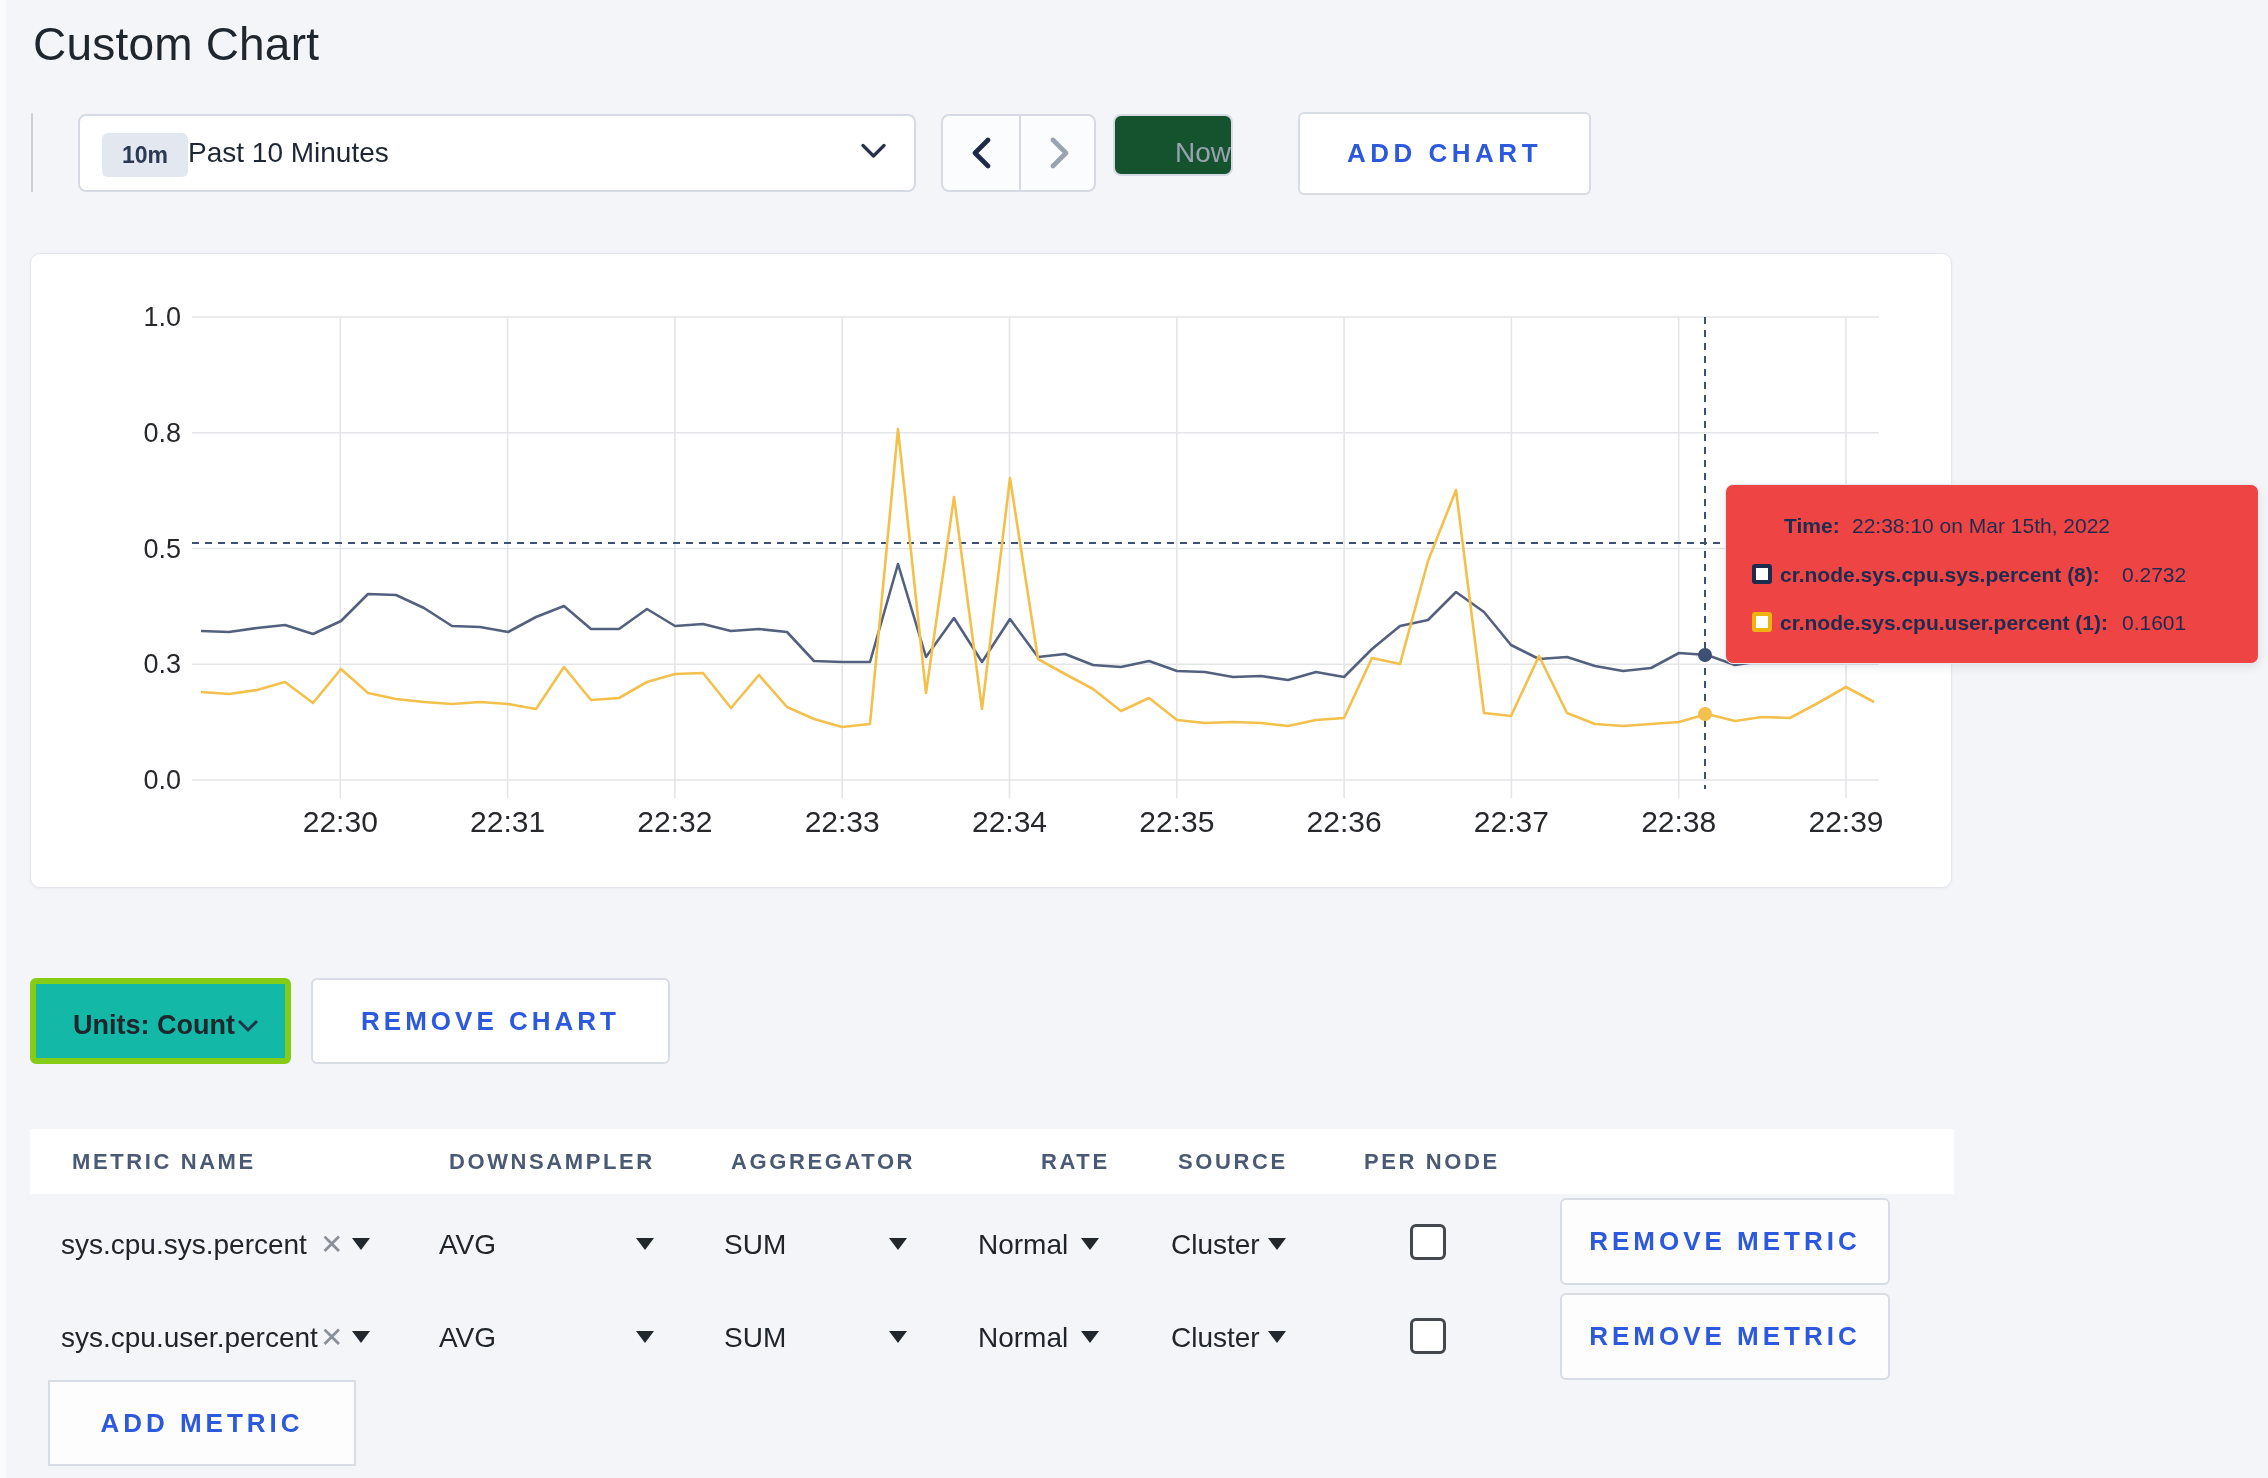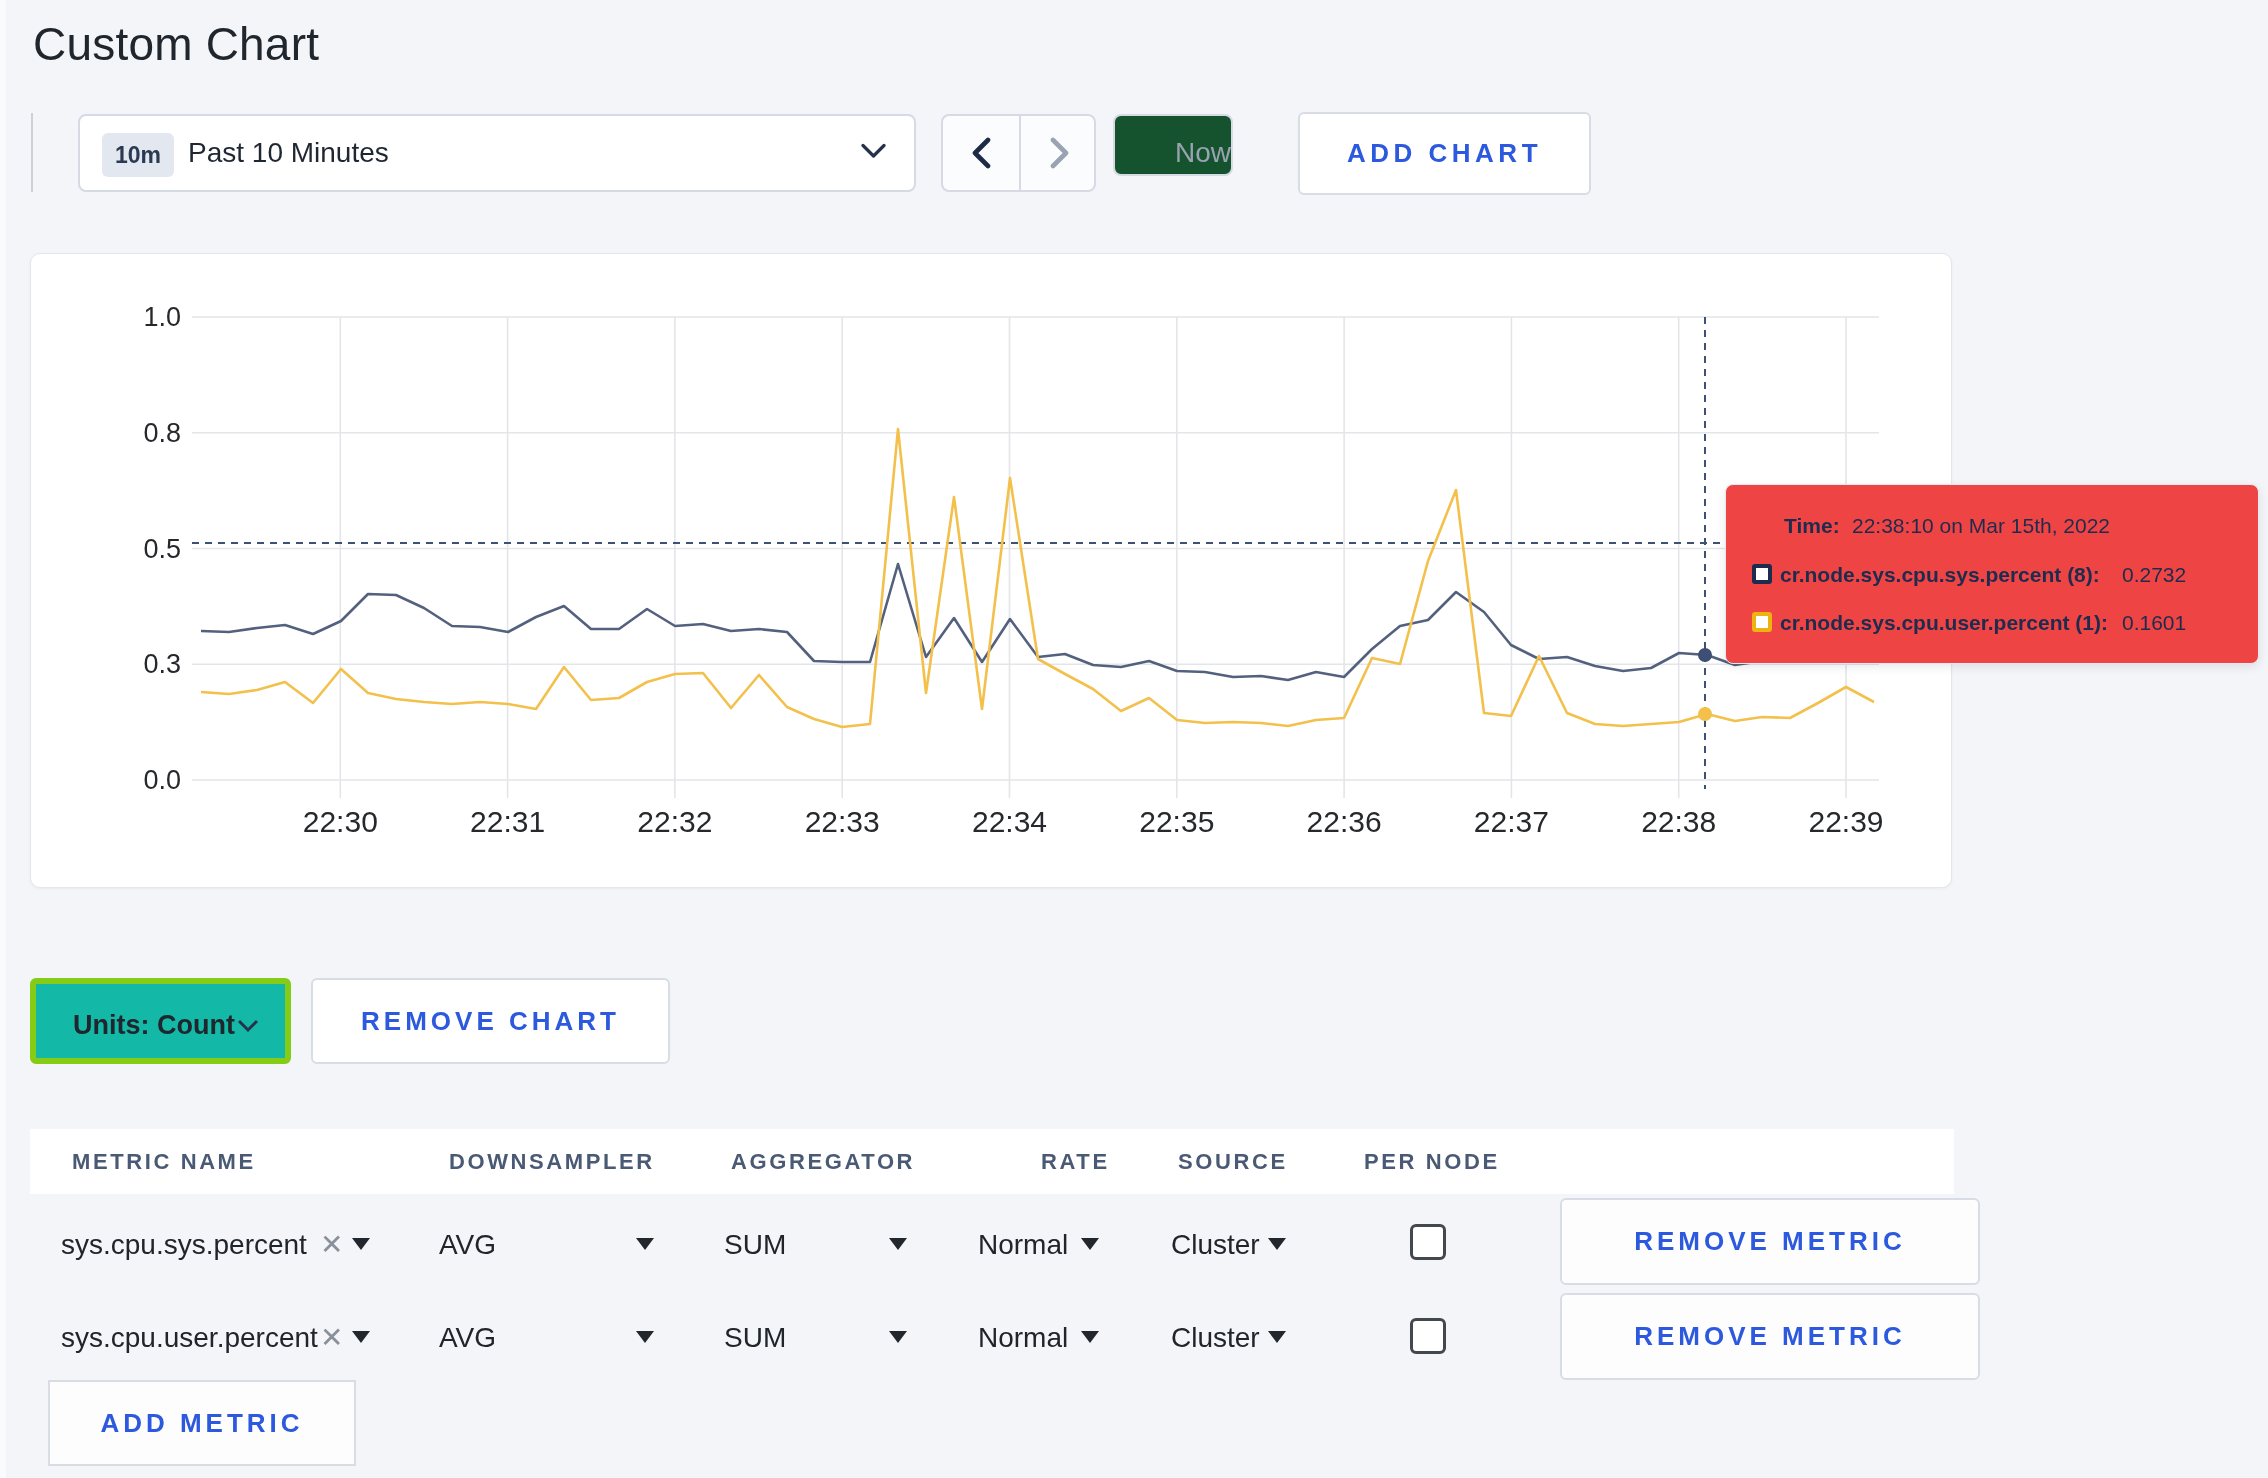--- a/index.html
+++ b/index.html
@@ -1,21 +1,21 @@
 <!DOCTYPE html>
 <html><head><meta charset="utf-8">
 <style>
 * { margin:0; padding:0; box-sizing:border-box; }
 html,body { width:2268px; height:1478px; }
 body { background:#f4f5f8; font-family:"Liberation Sans", sans-serif; position:relative; overflow:hidden; }
 .abs { position:absolute; }
 .title { left:33px; top:17px; font-size:46px; color:#20262e; letter-spacing:0.2px; }
 .vsep { left:31px; top:113px; width:2px; height:79px; background:#ccd0d9; }
 .dd { left:78px; top:114px; width:838px; height:78px; background:#fff; border:2px solid #d5dae4; border-radius:8px; }
-.badge { position:absolute; left:22px; top:17px; height:44px; padding:0 13px; background:#e3e7ef; border-radius:6px; font-size:23px; font-weight:bold; color:#2c3952; line-height:44px; }
+.badge { position:absolute; left:22px; top:17px; height:44px; padding:0 20px; background:#e3e7ef; border-radius:6px; font-size:23px; font-weight:bold; color:#2c3952; line-height:44px; }
 .ddtext { position:absolute; left:108px; top:0; line-height:74px; font-size:28px; color:#1f2733; }
 .chev { position:absolute; right:28px; top:26px; }
 .arrows { left:941px; top:114px; width:155px; height:78px; background:#fbfcfd; border:2px solid #d5dae4; border-radius:8px; }
 .arrows .div { position:absolute; left:76px; top:0; width:2px; height:74px; background:#d5dae4; }
 .nowbtn { left:1113px; top:114px; width:120px; height:62px; border:2px solid #d5dae4; border-radius:8px; font-size:28px; color:#99a2b1; text-align:right; line-height:74px; background:#14532d; }
 .addchart { left:1298px; top:112px; width:293px; height:83px; background:#fff; border:2px solid #d8dce5; border-radius:6px; color:#2c59dd; font-size:26px; font-weight:600; letter-spacing:4.5px; text-align:center; line-height:79px; }
 .panel { left:30px; top:253px; width:1922px; height:635px; background:#fff; border:1px solid #e3e6ec; border-radius:10px; box-shadow:0 1px 3px rgba(40,50,70,0.05); }
 .tooltip { left:1725px; top:484px; width:534px; height:180px; background:#ef4444; border:1px solid #e8eaef; border-radius:8px; box-shadow:0 3px 10px rgba(30,40,60,0.10); z-index:5; }
 .trow { position:absolute; left:0; width:100%; height:24px; font-size:21px; color:#1d2c4e; }
 .sq { position:absolute; left:26px; top:1px; width:20px; height:20px; background:#fff; border-radius:3px; }
@@ -26,21 +26,21 @@
 .tnum { position:absolute; left:396px; }
 .unitsbox { left:30px; top:978px; width:261px; height:86px; background:#14b8a6; border:6px solid #84cc16; border-radius:6px; }
 .unitsbox span { position:absolute; left:37px; line-height:82px; font-size:27px; font-weight:bold; color:#20262e; }
 .removechart { left:311px; top:978px; width:359px; height:86px; background:#fff; border:2px solid #d8dce5; border-radius:6px; color:#2c59dd; font-size:26px; font-weight:600; letter-spacing:4px; text-align:center; line-height:82px; }
 .thead { left:30px; top:1129px; width:1924px; height:65px; background:#fff; }
 .th { position:absolute; top:0; line-height:65px; font-size:22px; letter-spacing:2.6px; color:#4a5a75; font-weight:bold; }
 .cell { position:absolute; font-size:28px; color:#20242b; }
 .tri { position:absolute; width:0; height:0; border-left:9px solid transparent; border-right:9px solid transparent; border-top:12px solid #22262d; }
 .xmark { position:absolute; font-size:28px; color:#8a9099; }
 .cbox { position:absolute; width:36px; height:36px; background:#fff; border:3px solid #43474e; border-radius:6px; }
-.rmbtn { position:absolute; left:1560px; width:420px; height:87px; background:#fdfdfe; border:2px solid #d8dce5; border-radius:6px; color:#2c59dd; font-size:26px; font-weight:600; letter-spacing:4px; text-align:center; line-height:83px; }
+.rmbtn { position:absolute; left:1560px; width:330px; height:87px; background:#fdfdfe; border:2px solid #d8dce5; border-radius:6px; color:#2c59dd; font-size:26px; font-weight:600; letter-spacing:4px; text-align:center; line-height:83px; }
 .addmetric { left:48px; top:1380px; width:308px; height:86px; background:#fdfdfe; border:2px solid #d8dce5; border-radius:0; color:#2c59dd; font-size:26px; font-weight:600; letter-spacing:4px; text-align:center; line-height:82px; }
 .edge { left:0; top:0; width:6px; height:1478px; background:#fafbfd; }
 </style></head>
 <body>
 <div class="abs edge"></div>
 <div class="abs title">Custom Chart</div>
 <div class="abs vsep"></div>
 
 <div class="abs dd">
   <span class="badge">10m</span>

